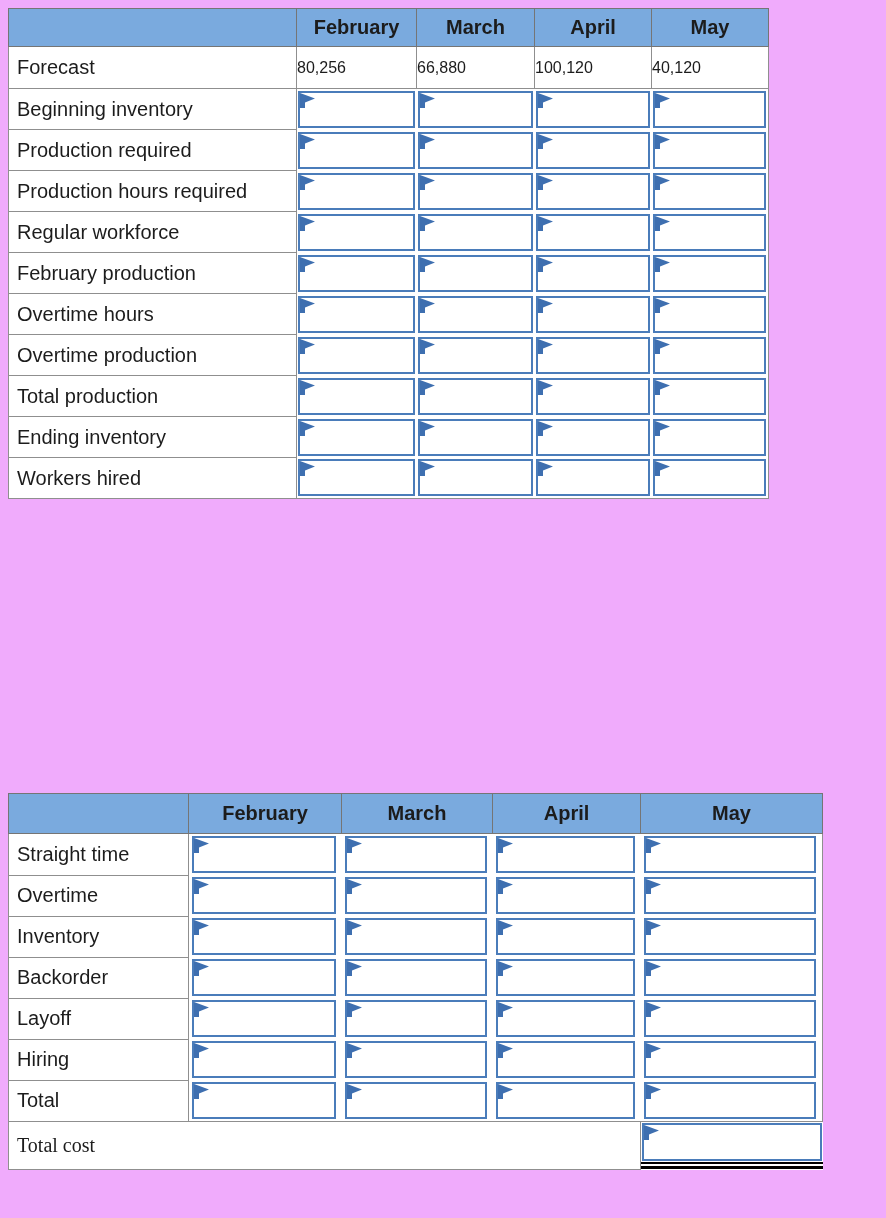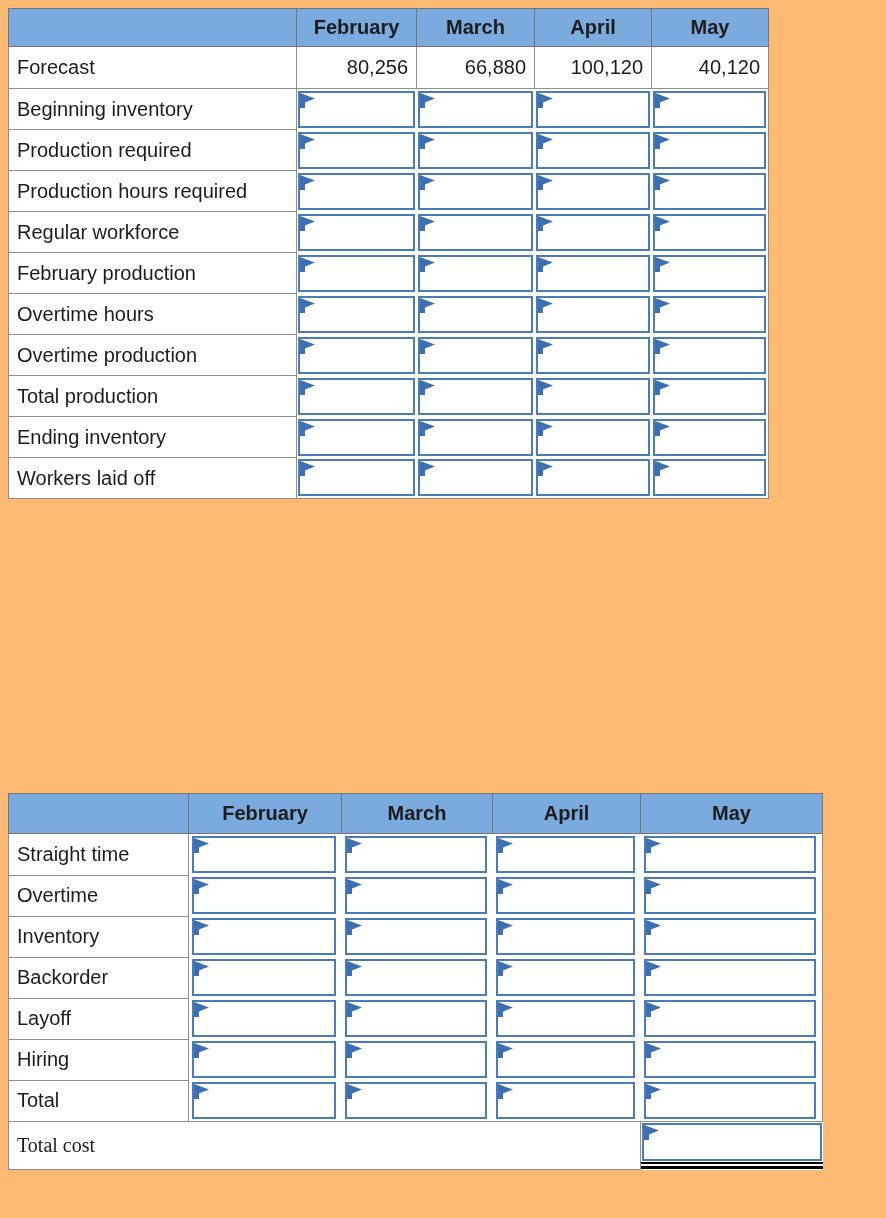--- a/index.html
+++ b/index.html
@@ -5,21 +5,21 @@
   :root{
     --hdr:#7aaade;
     --box-border:#4a7cba;
     --flag:#3e6fb0;
     --grid:#8f8f8f;
     --grid-dark:#757575;
     --text:#1c1c1c;
   }
   html,body{margin:0;padding:0;background:#fff;}
   body{font-family:"Liberation Sans", sans-serif;color:var(--text);}
-  .page{position:relative;width:886px;height:1218px;background:#fdba74;overflow:hidden;}
+  .page{position:relative;width:886px;height:1218px;background:#f0abfc;overflow:hidden;}
 
   table.grid{border-collapse:collapse;table-layout:fixed;position:absolute;background:#fff;}
   #table-0{left:8px;top:8px;width:760px;}
   #table-1{left:8px;top:793px;width:814px;}
 
   
   #table-0 col:nth-child(1){width:288px;}
   #table-0 col:nth-child(2){width:120px;}
   #table-0 col:nth-child(3){width:118px;}
   #table-0 col:nth-child(4){width:117px;}
@@ -46,21 +46,21 @@
 
   td{padding:0;}
   td.lbl{
     font-size:20px;text-align:left;padding-left:8px;
     border-left:1px solid var(--grid);
     border-right:1px solid var(--grid);
     border-bottom:1px solid var(--grid);
     background:#fff;white-space:nowrap;overflow:hidden;
   }
   td.val{
-    font-size:20px;text-align:right;padding-right:8px;
+    font-size:16px;text-align:left;padding-right:8px;
     border-right:1px solid var(--grid);
     border-bottom:1px solid var(--grid);
   }
   td.inp{padding:0;vertical-align:middle;}
   td.inp:last-child{border-right:1px solid var(--grid);}
   #table-0 tbody tr:last-child td.inp{border-bottom:1px solid var(--grid);}
   #table-1 tr.row-totalcost td{border-top:1px solid var(--grid);}
   #table-1 tr.row-totalcost td.lbl{border-bottom:1px solid var(--grid);}
   #table-1 tr.row-totalcost td.inp{border-bottom:none;border-right:none;}
 
@@ -387,21 +387,21 @@
           </td>
           <td class="inp">
             <div class="ansbox">
               <svg class="flag" width="17" height="15" viewBox="0 0 17 15">
                 <path d="M0 0 L15 5.5 L5 9.5 L5 15 L0 15 Z"></path>
               </svg>
             </div>
           </td>
         </tr>
         <tr>
-          <td class="lbl">Workers laid off</td>
+          <td class="lbl">Workers hired</td>
           <td class="inp">
             <div class="ansbox">
               <svg class="flag" width="17" height="15" viewBox="0 0 17 15">
                 <path d="M0 0 L15 5.5 L5 9.5 L5 15 L0 15 Z"></path>
               </svg>
             </div>
           </td>
           <td class="inp">
             <div class="ansbox">
               <svg class="flag" width="17" height="15" viewBox="0 0 17 15">

